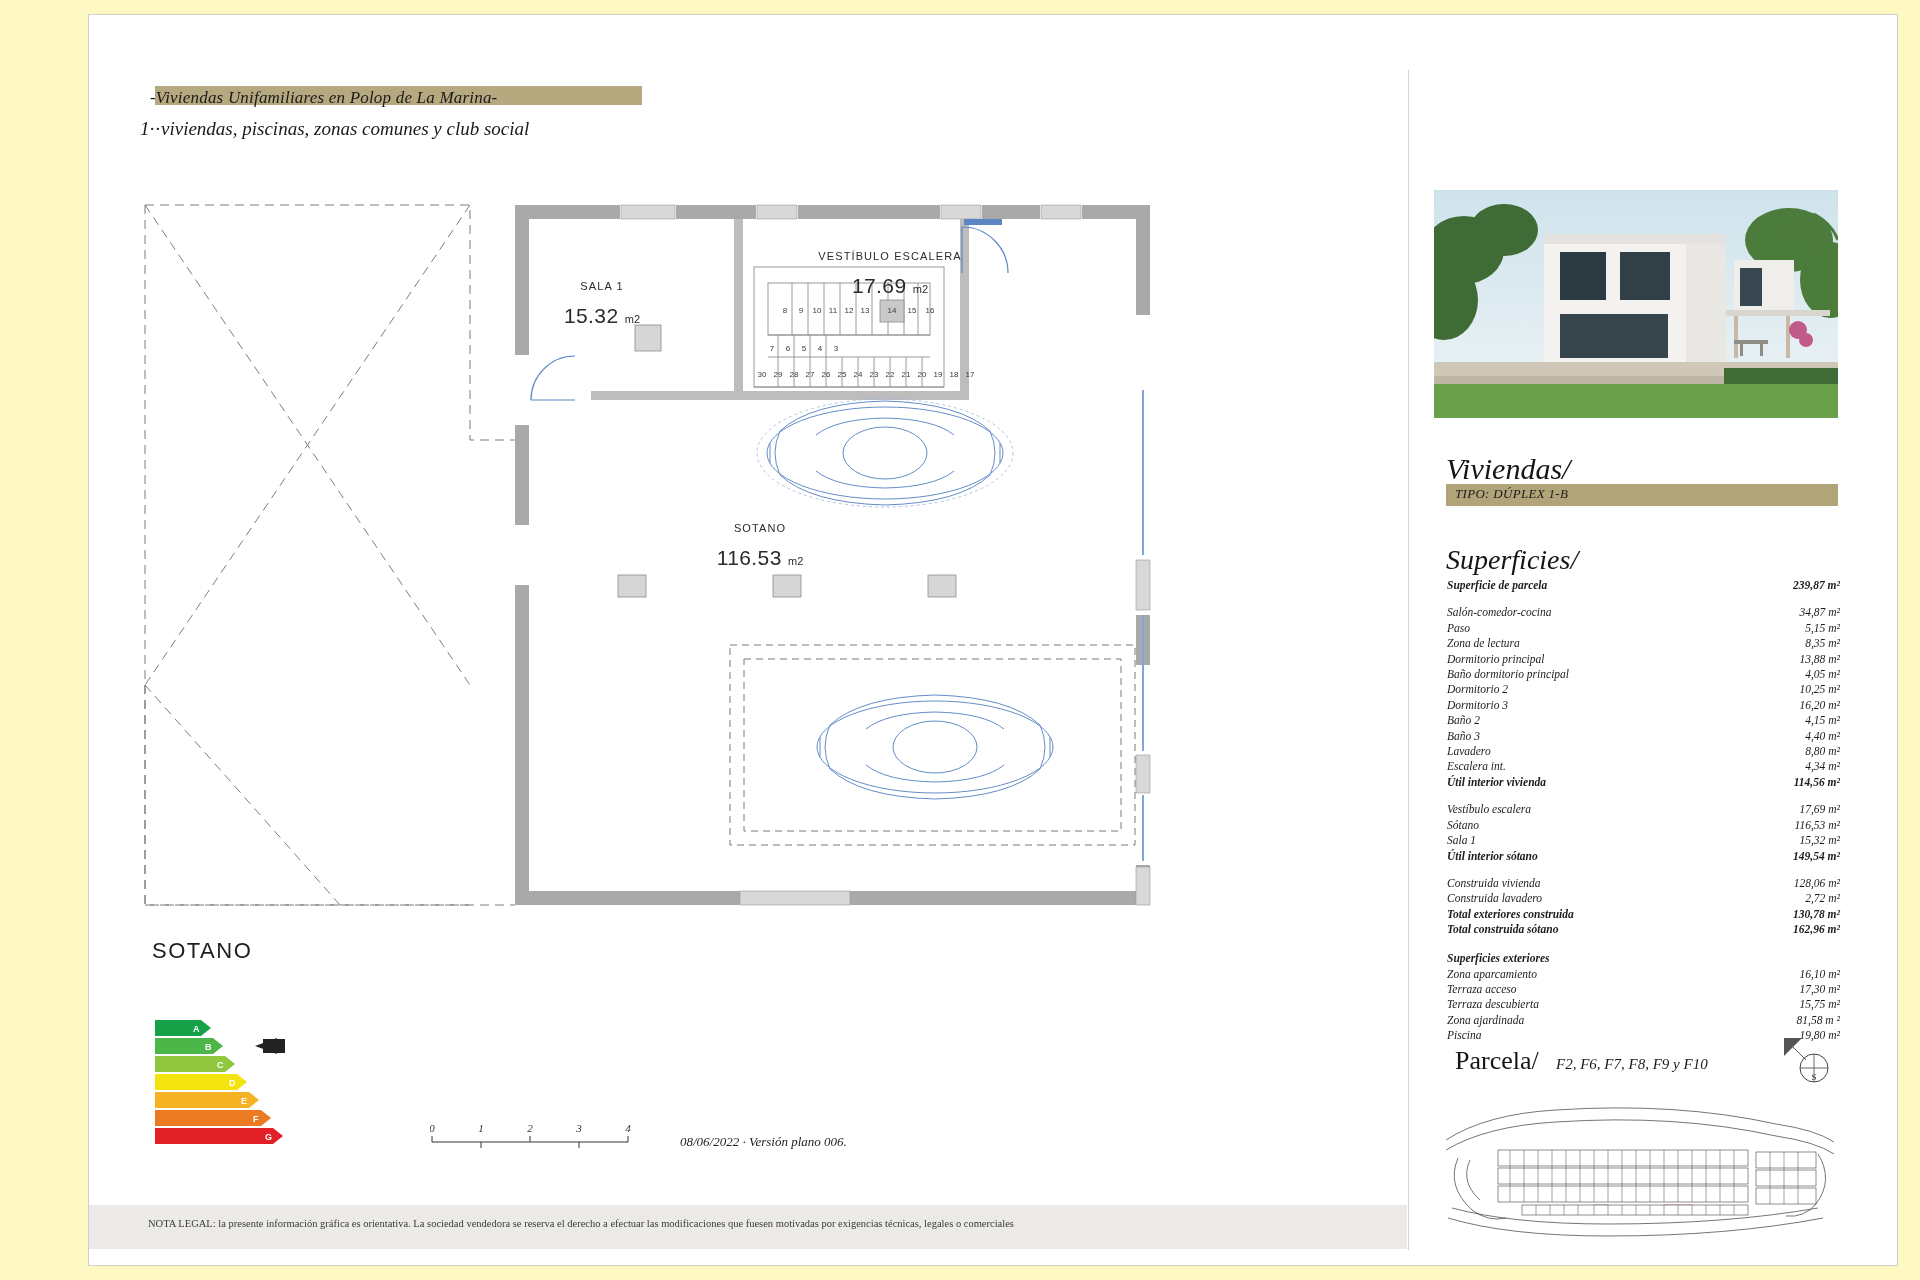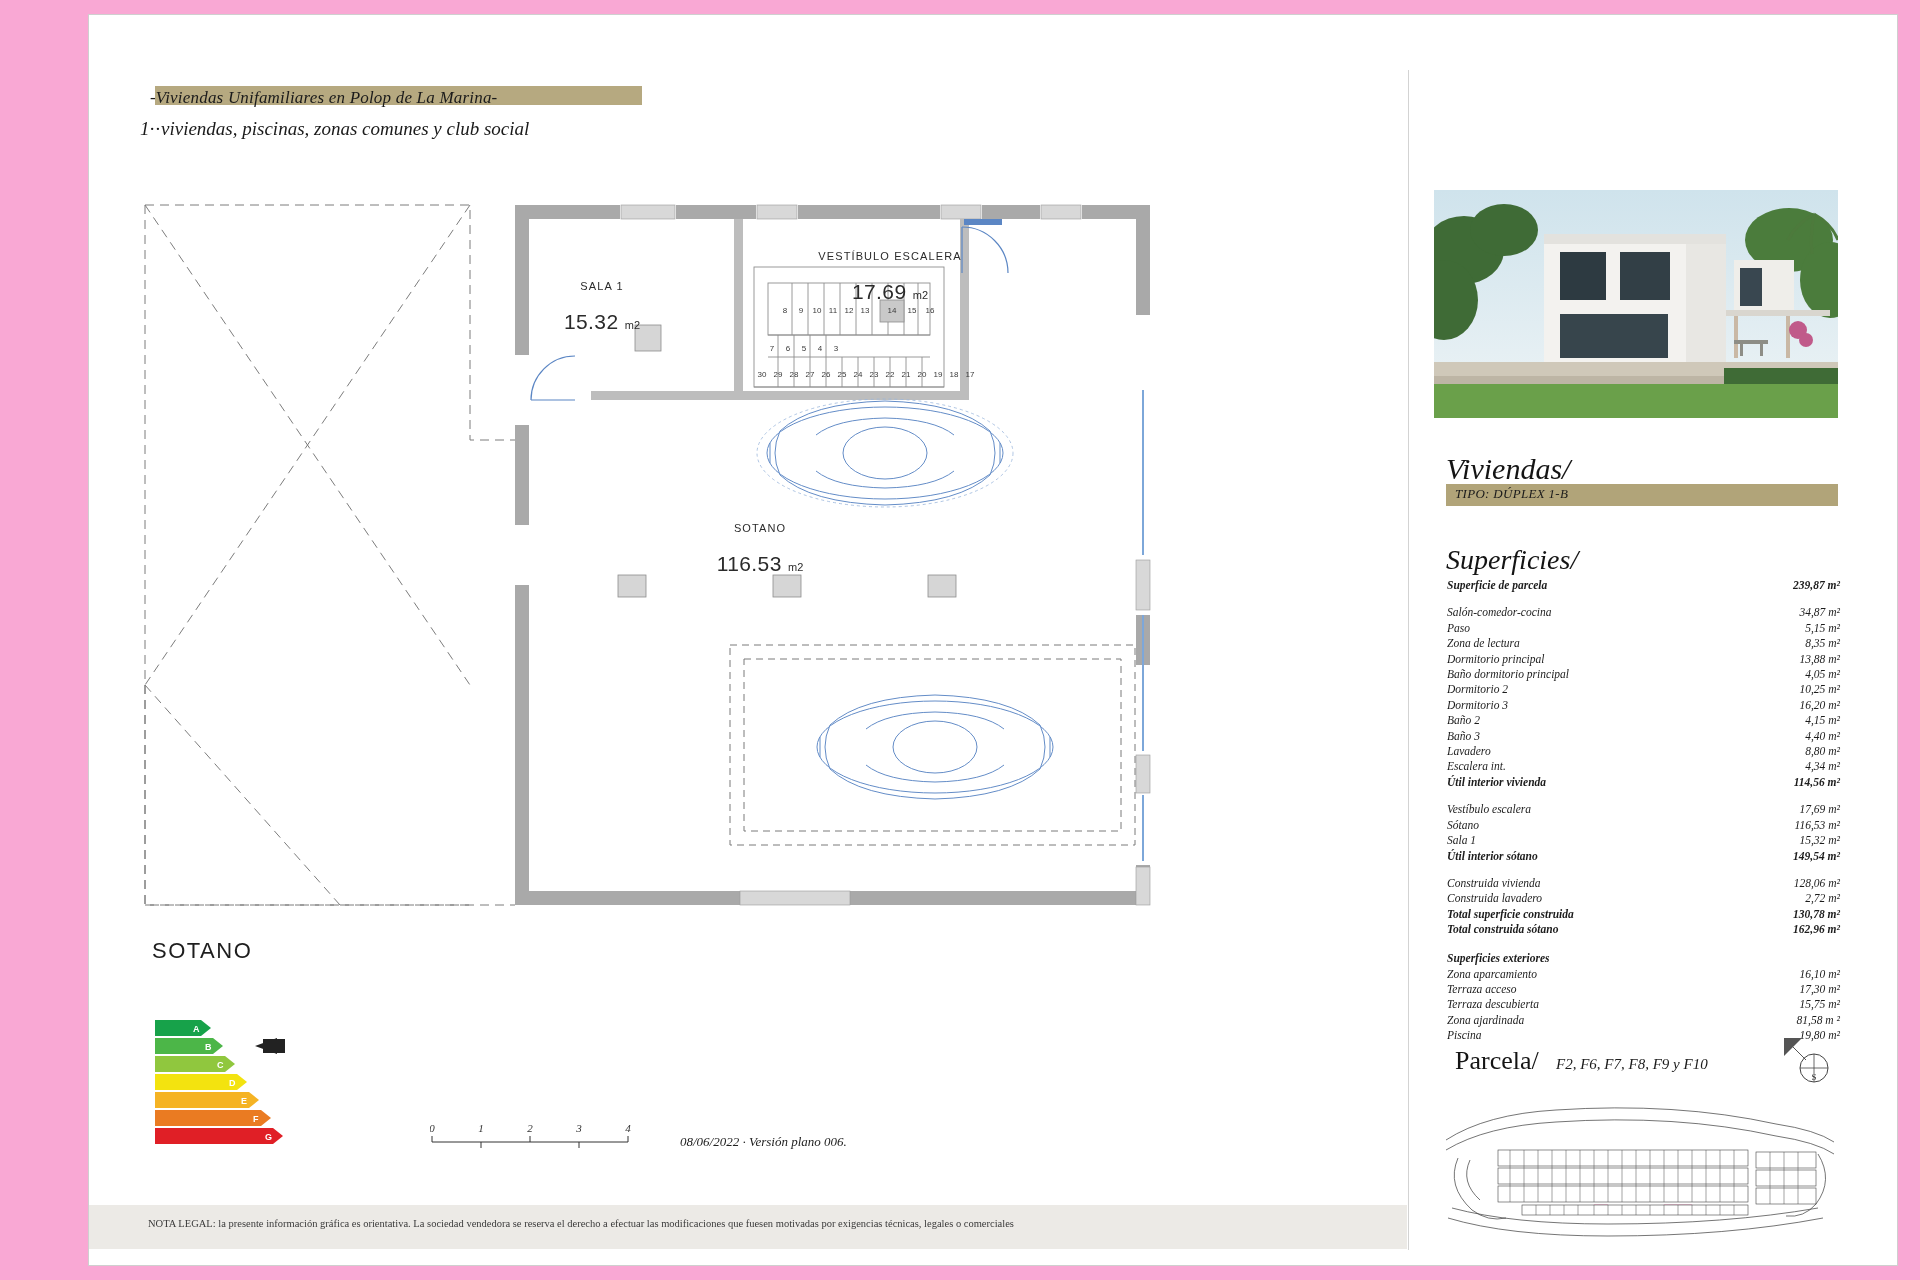--- a/index.html
+++ b/index.html
@@ -12,21 +12,21 @@
     height: 1280px;
     font-family: "Liberation Serif", serif;
     overflow: hidden;
     position: relative;
   }
   .page {
     position: absolute;
     left: 0; top: 0;
     width: 1920px;
     height: 1280px;
-    background: #f9a8d4;
+    background: #fef9c3;
   }
   .sheet-border {
     position: absolute;
     left: 88px; top: 14px;
     width: 1810px;
     height: 1252px;
     border: 1px solid #cfcfcf;
     background: #ffffff;
     box-sizing: border-box;
   }
@@ -88,21 +88,21 @@
     text-align: center;
     font-family: "Liberation Sans", sans-serif;
     color: #2b2b2b;
   }
   .label-room .nm {
     font-size: 11px;
     letter-spacing: 1.1px;
   }
   .label-room .val {
     font-size: 21px;
-    margin-top: 18px;
+    margin-top: 12px;
     letter-spacing: .4px;
   }
   .label-room .val small {
     font-size: 11px;
     letter-spacing: 0;
   }
 
   .floor-name {
     position: absolute;
     left: 152px; top: 938px;
@@ -636,21 +636,21 @@
     <div class="s-gap"></div>
     <div class="s-row">
         <span>Construida vivienda</span>
         <span class="v">128,06 m²</span>
       </div>
     <div class="s-row">
         <span>Construida lavadero</span>
         <span class="v">2,72 m²</span>
       </div>
     <div class="s-row bold">
-        <span>Total superficie construida</span>
+        <span>Total exteriores construida</span>
         <span class="v">130,78 m²</span>
       </div>
     <div class="s-row bold">
         <span>Total construida sótano</span>
         <span class="v">162,96 m²</span>
       </div>
 
     <div class="s-gap"></div>
     <div class="s-sec-title">Superficies exteriores</div>
     <div class="s-row">

